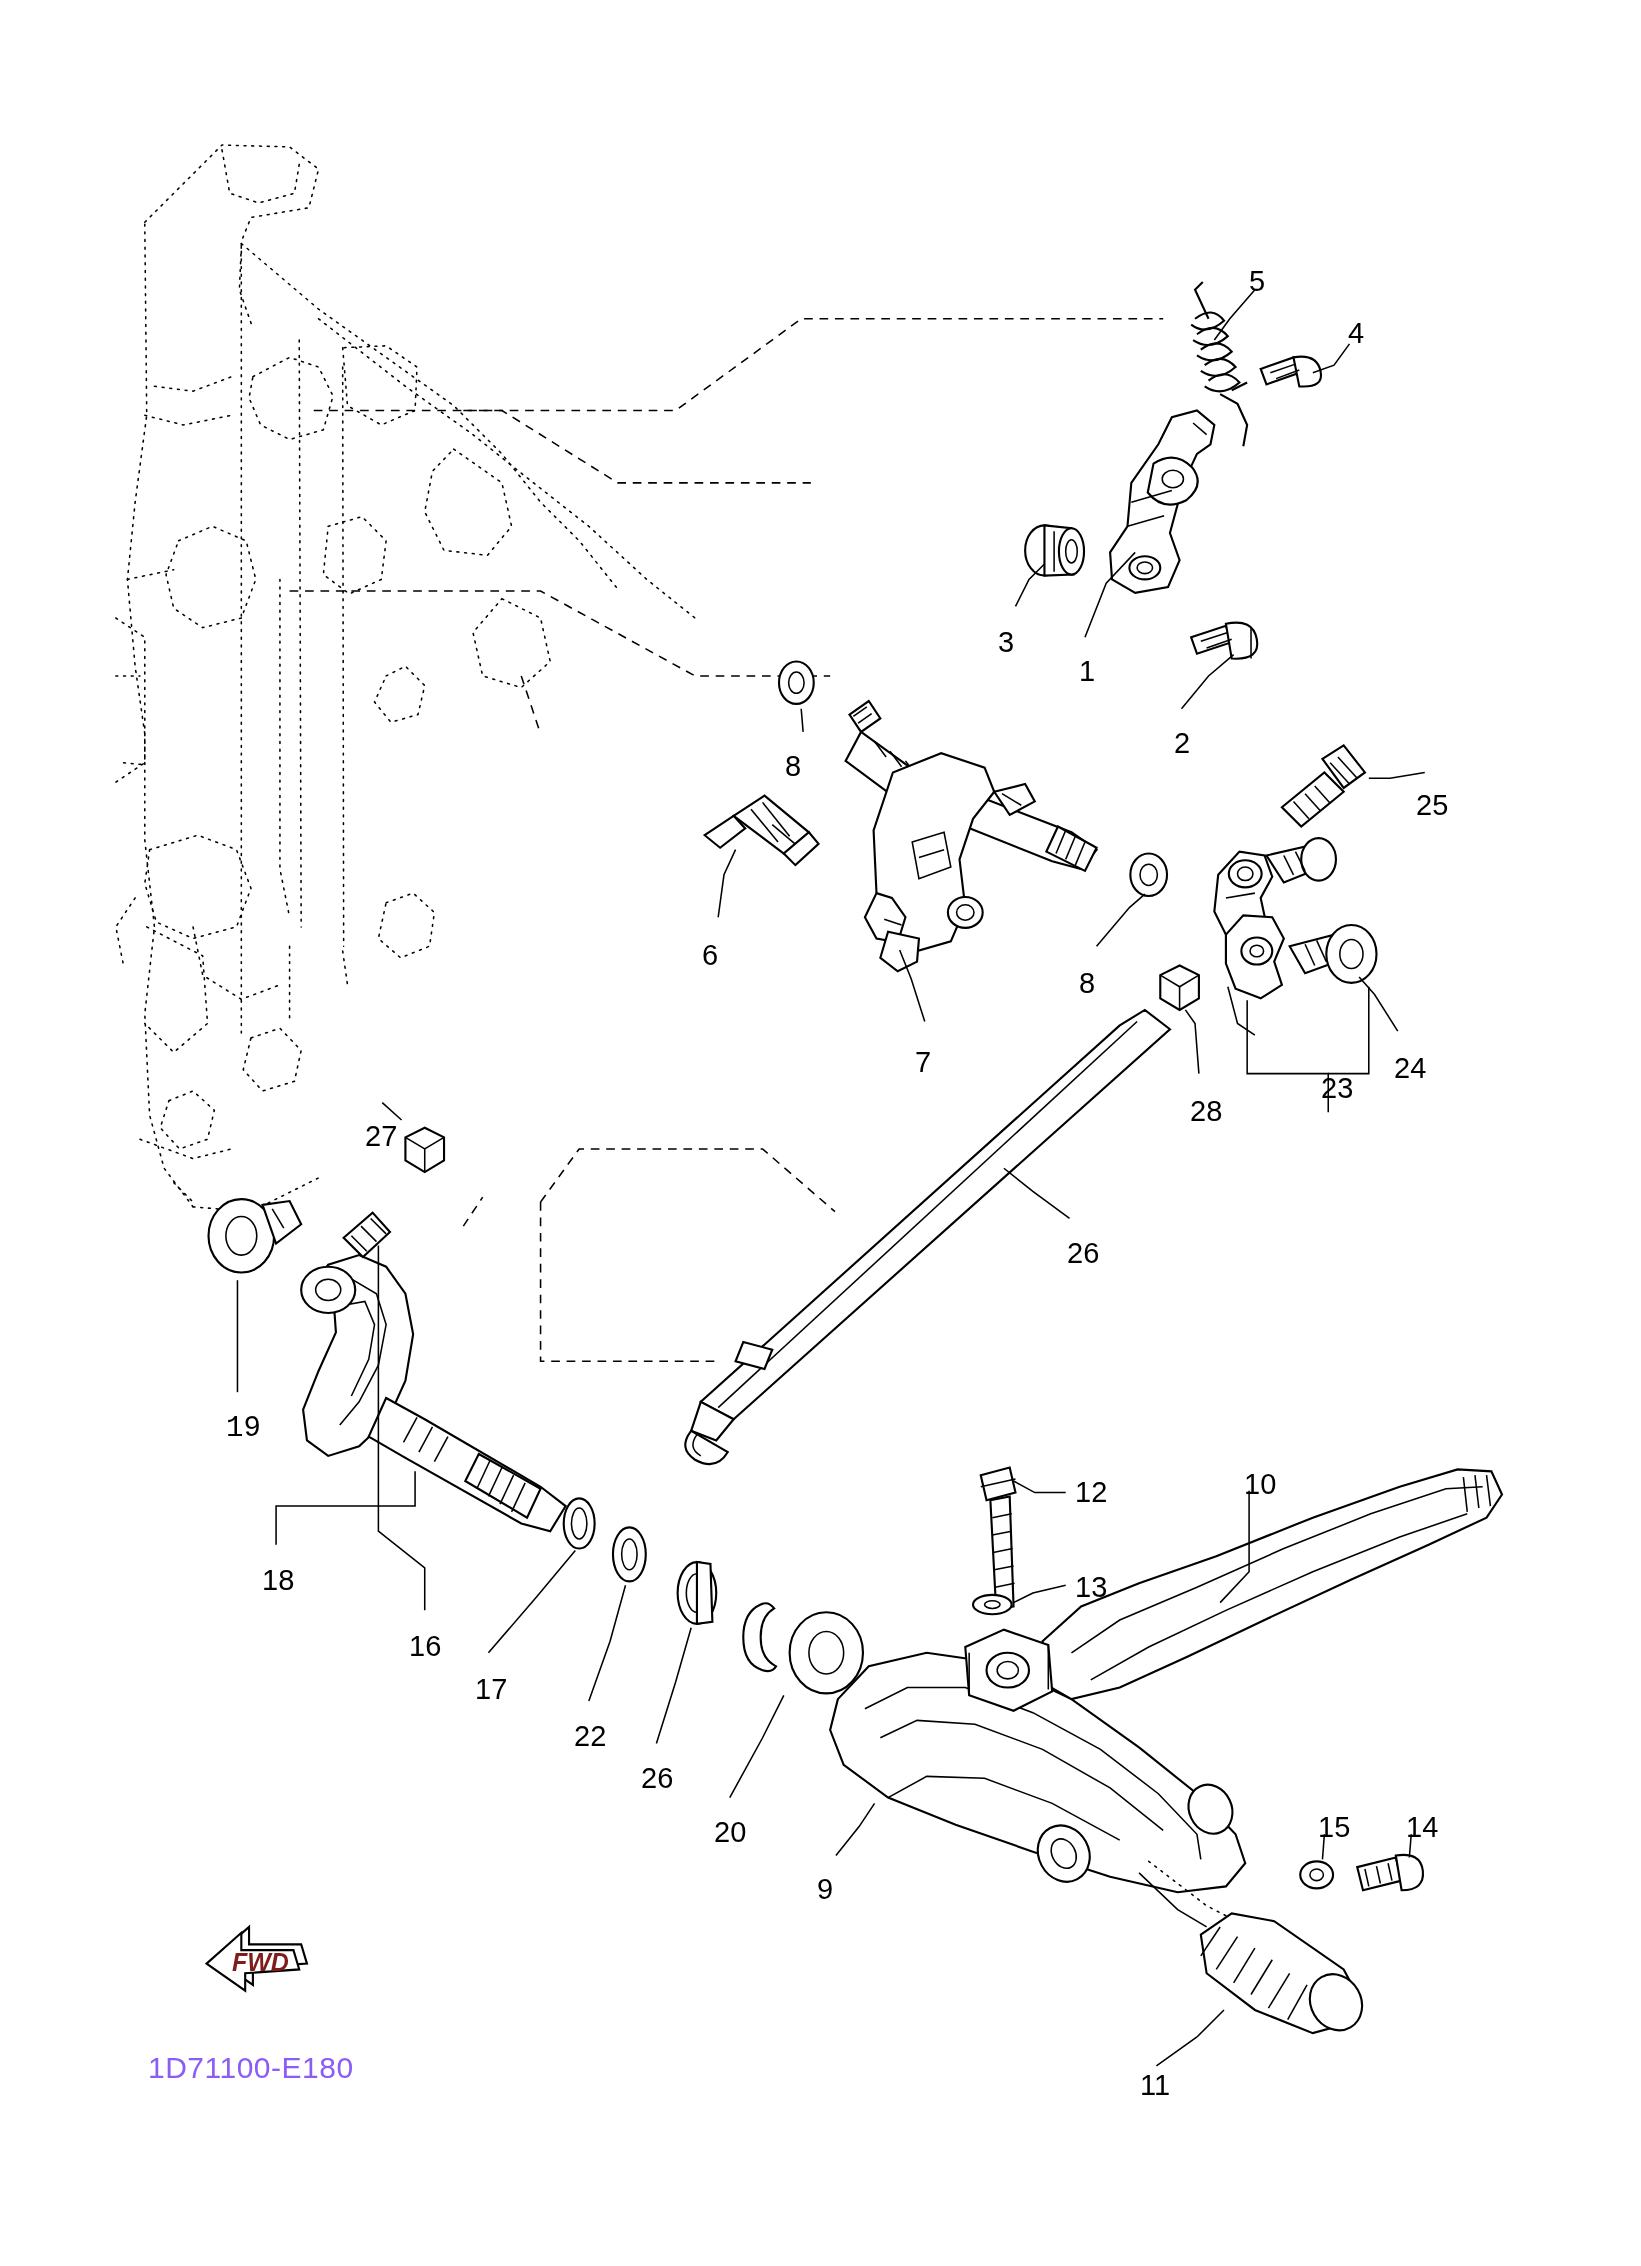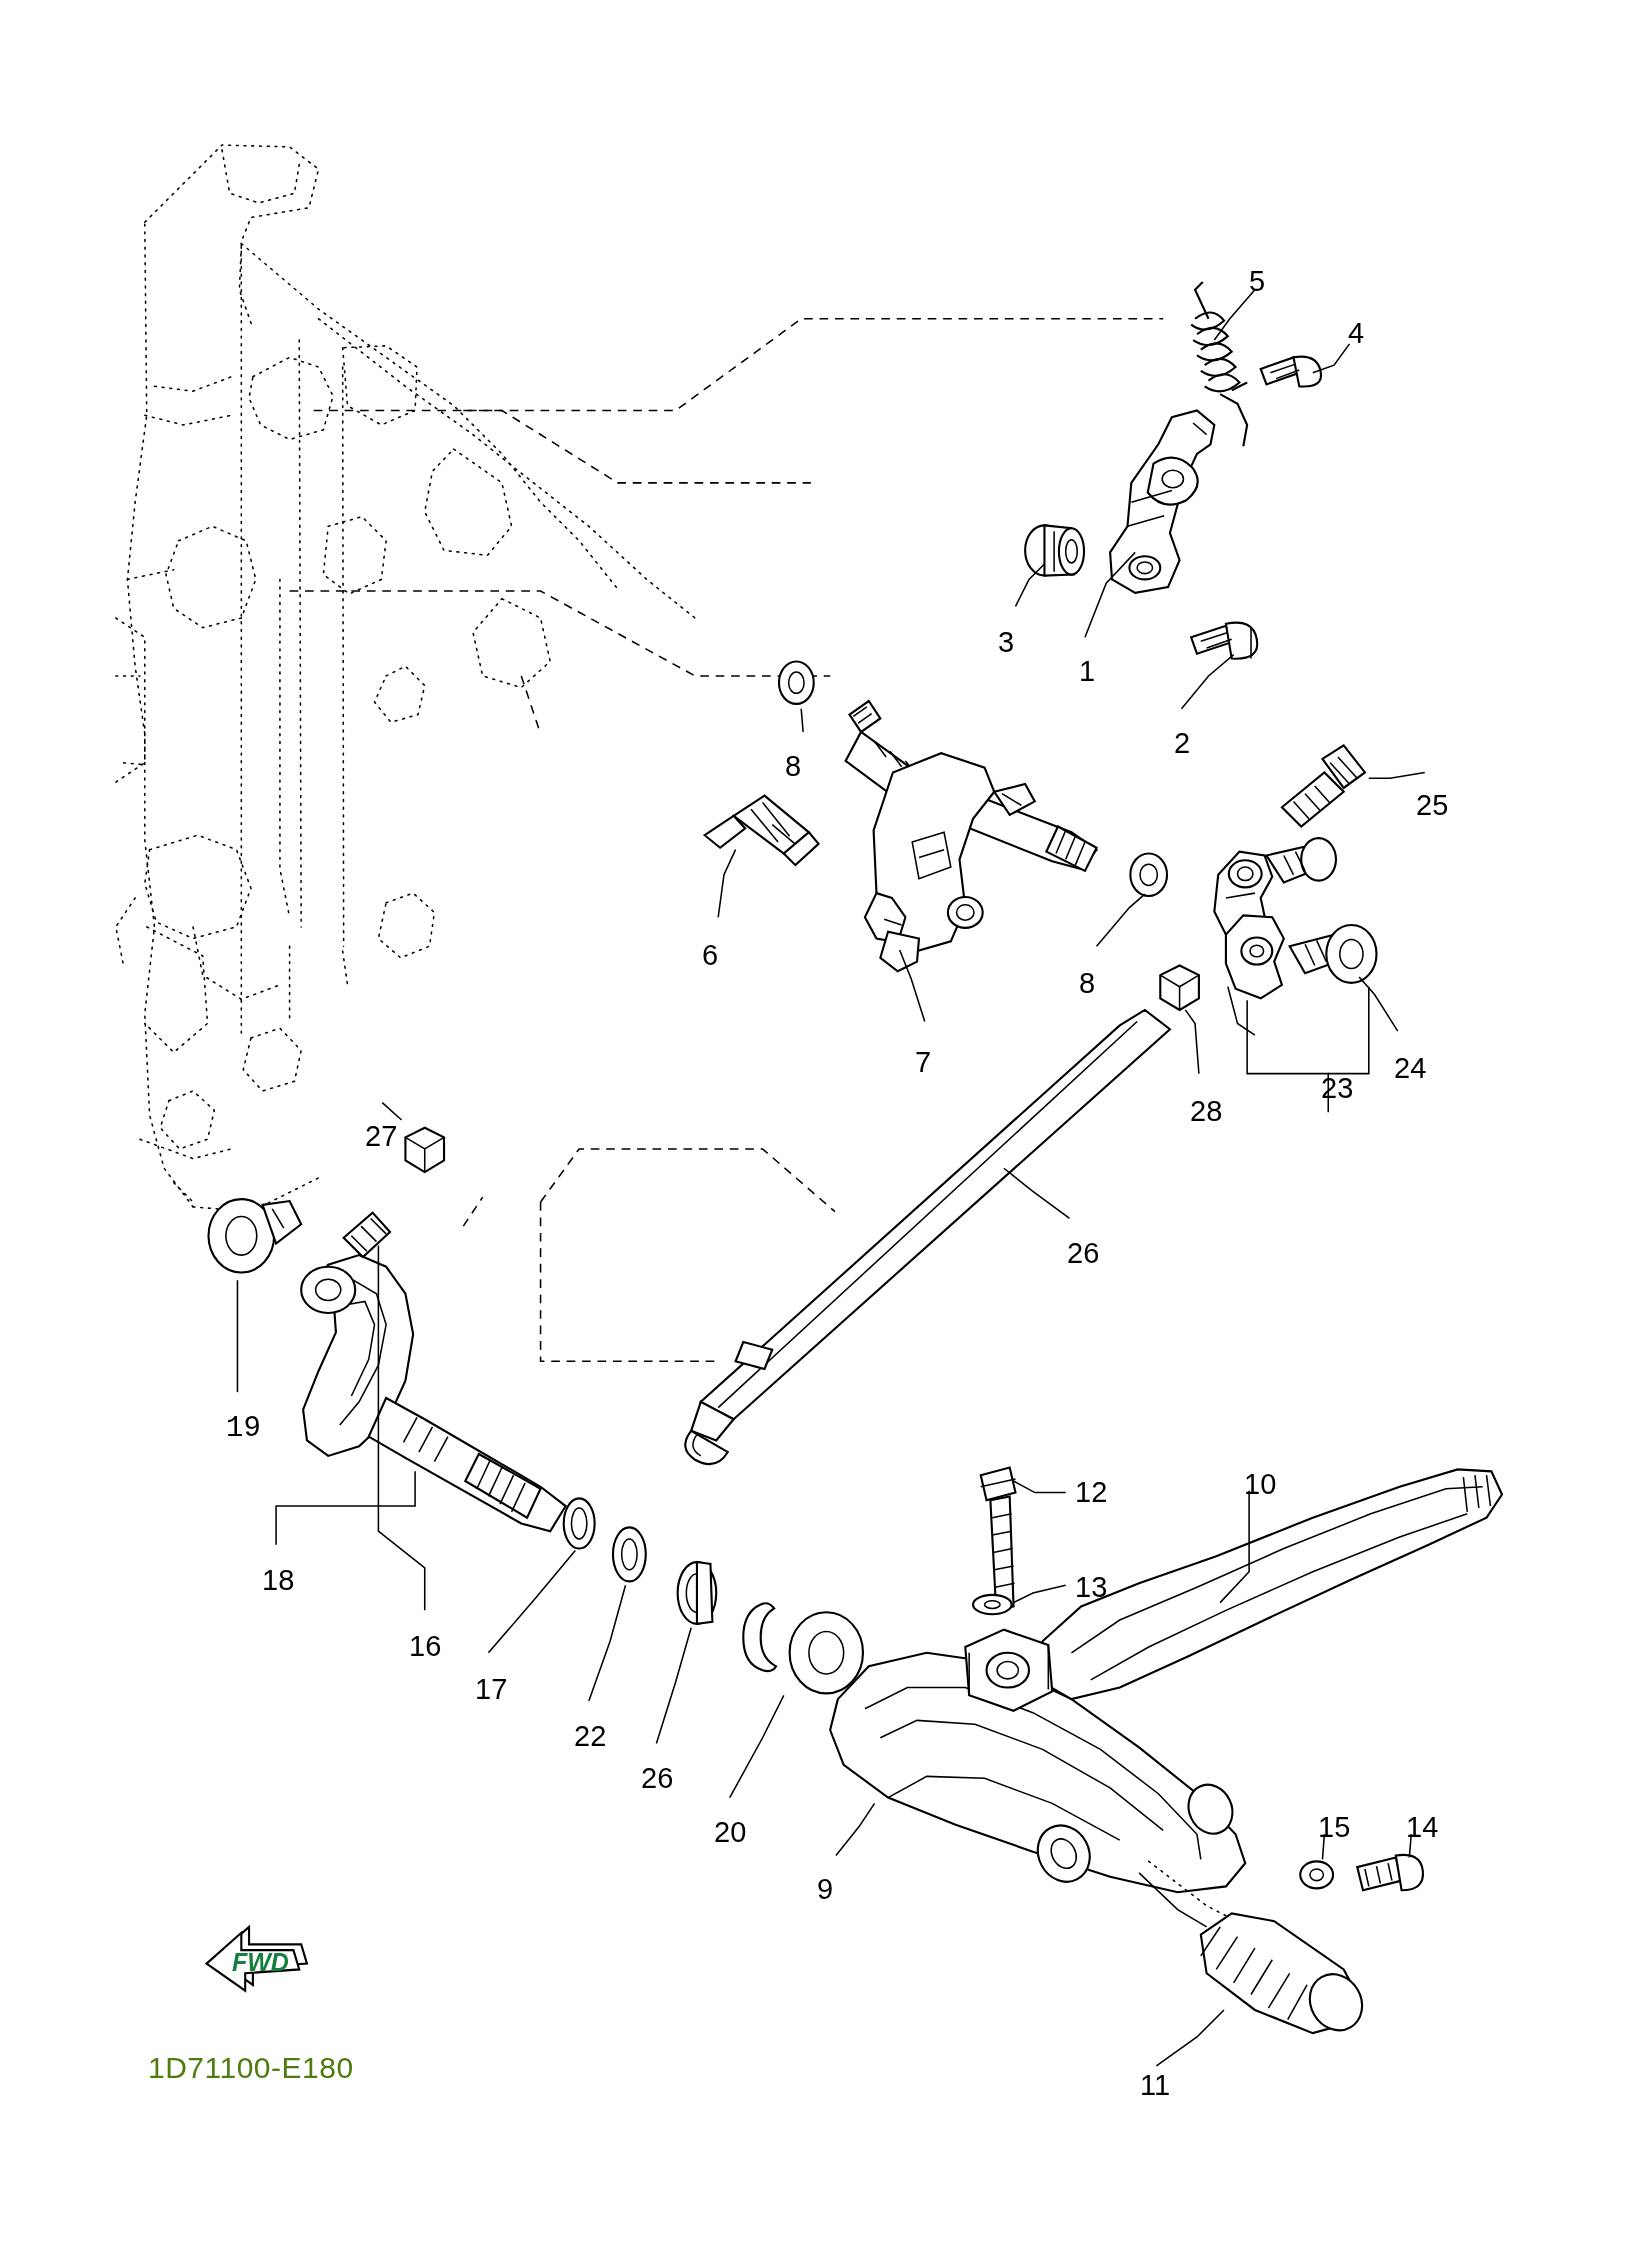--- a/index.html
+++ b/index.html
@@ -27,29 +27,29 @@
     color: #000000;
     line-height: 1;
     white-space: nowrap;
     user-select: none;
   }
   .partcode {
     position: absolute;
     font-family: "Liberation Sans", sans-serif;
     font-size: 30px;
     letter-spacing: 0.5px;
-    color: #4d7c0f;
+    color: #8b5cf6;
   }
   .fwd-label {
     position: absolute;
     font-family: "Liberation Sans", sans-serif;
     font-size: 25px;
     font-weight: bold;
     font-style: italic;
-    color: #15803d;
+    color: #7f1d1d;
   }
   svg { display: block; }
   .ln { stroke: #000; stroke-width: 2.2; fill: none; }
   .thin { stroke: #000; stroke-width: 1.6; fill: none; }
   .dash { stroke: #000; stroke-width: 1.6; fill: none; stroke-dasharray: 9 7; }
   .dot { stroke: #000; stroke-width: 1.6; fill: none; stroke-dasharray: 2 6; stroke-linecap: round; }
   .fillw { fill: #ffffff; stroke: #000; stroke-width: 2.2; }
 </style>
 </head>
 <body>

